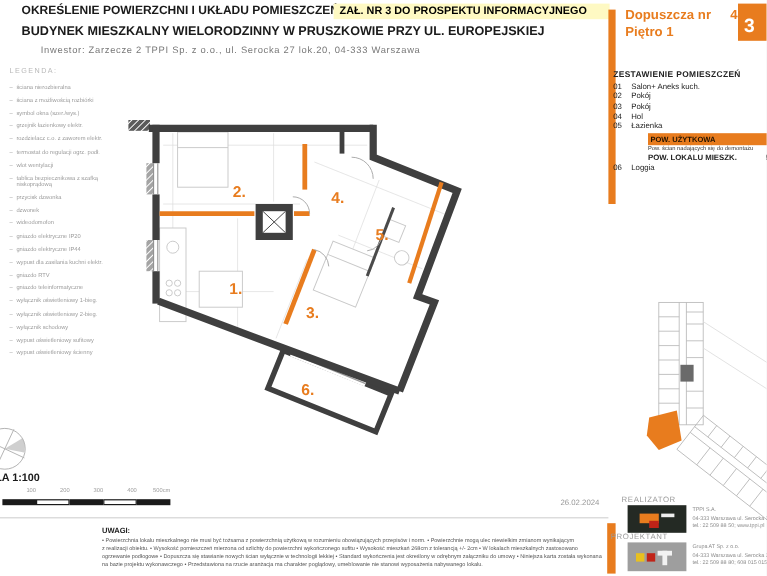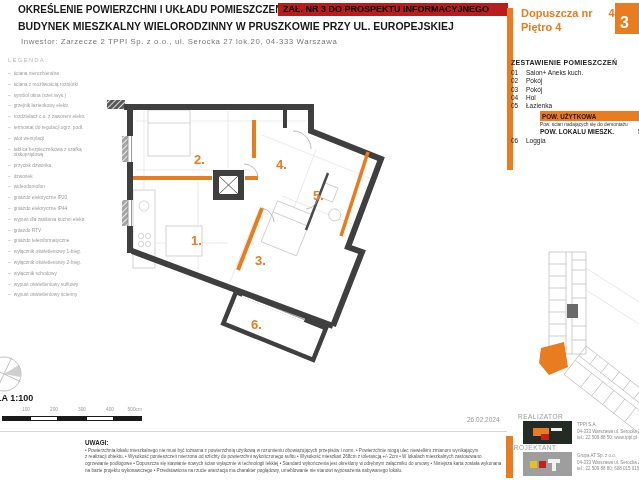--- a/index.html
+++ b/index.html
@@ -4,24 +4,24 @@
 <style>
   html,body{margin:0;padding:0;background:#e9e9e9;}
   #canvas{
     position:relative;width:639px;height:480px;background:#ffffff;
     overflow:hidden;font-family:"Liberation Sans",sans-serif;color:#1a1a1a;
   }
   .abs{position:absolute;}
 
   
   .doc-title{left:18px;top:4px;font-size:10px;font-weight:bold;white-space:nowrap;}
-  .chip{left:278px;top:3px;background:#b91c1c;color:#000;font-size:9px;font-weight:bold;
+  .chip{left:278px;top:3px;background:#fef9c3;color:#000;font-size:9px;font-weight:bold;
         padding:1px 19px 2px 5px;white-space:nowrap;}
   .building{left:18px;top:20px;font-size:10.5px;font-weight:bold;white-space:nowrap;}
-  .investor{left:21px;top:37px;font-size:7.8px;color:#777;letter-spacing:.6px;white-space:nowrap;}
+  .investor{left:34px;top:37px;font-size:7.8px;color:#777;letter-spacing:.6px;white-space:nowrap;}
 
   
   .legend{left:8px;top:57px;width:104px;}
   .lg-title{font-size:6px;letter-spacing:1.2px;color:#b8b8b8;margin-bottom:8px;}
   .lg-item{font-size:4.8px;line-height:5.4px;color:#9b9b9b;margin-bottom:5.4px;display:flex;}
   .lg-dash{margin-right:3px;}
   .lg-dash::before{content:"–";}
 
   
   .floorplan{left:100px;top:85px;}
@@ -291,21 +291,21 @@
   <div class="room-num" style="left:191px;top:233px;">1.</div>
   <div class="room-num" style="left:194px;top:152px;">2.</div>
   <div class="room-num" style="left:255px;top:253px;">3.</div>
   <div class="room-num" style="left:276px;top:157px;">4.</div>
   <div class="room-num" style="left:313px;top:188px;">5.</div>
   <div class="room-num" style="left:251px;top:317px;">6.</div>
 
   <div class="abs vbar-top"></div>
   <div class="abs unit">
     <div><span>Dopuszcza nr</span><span class="num">41</span></div>
-    <div>Piętro 4</div>
+    <div>Piętro 1</div>
   </div>
   <div class="abs badge">
     <span>3</span>
   </div>
 
   <div class="abs rt">
     <div class="rt-title">ZESTAWIENIE POMIESZCZEŃ</div>
     <div>
 
         <div class="rt-row">

